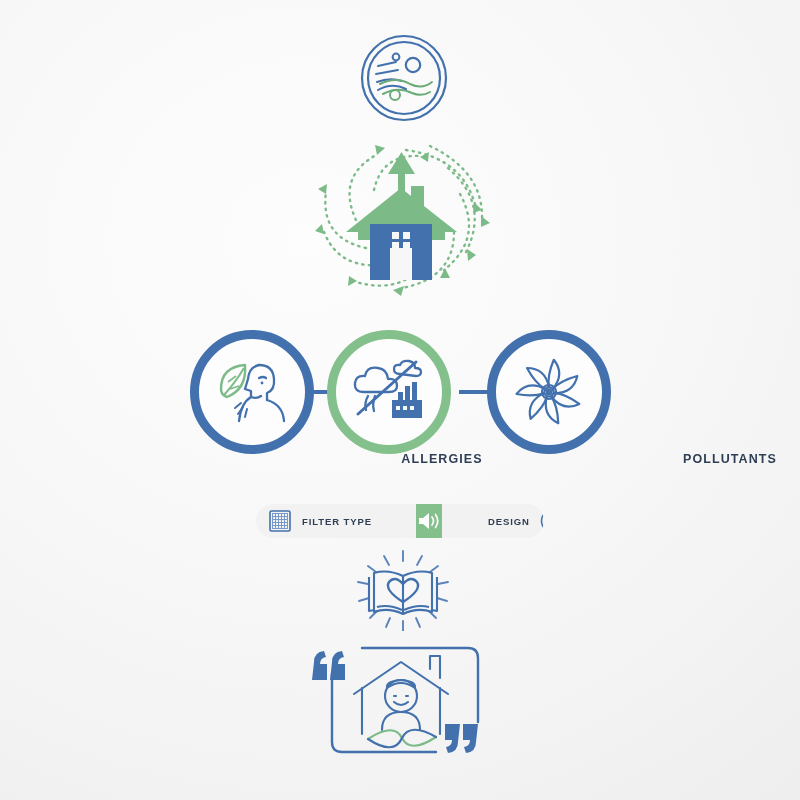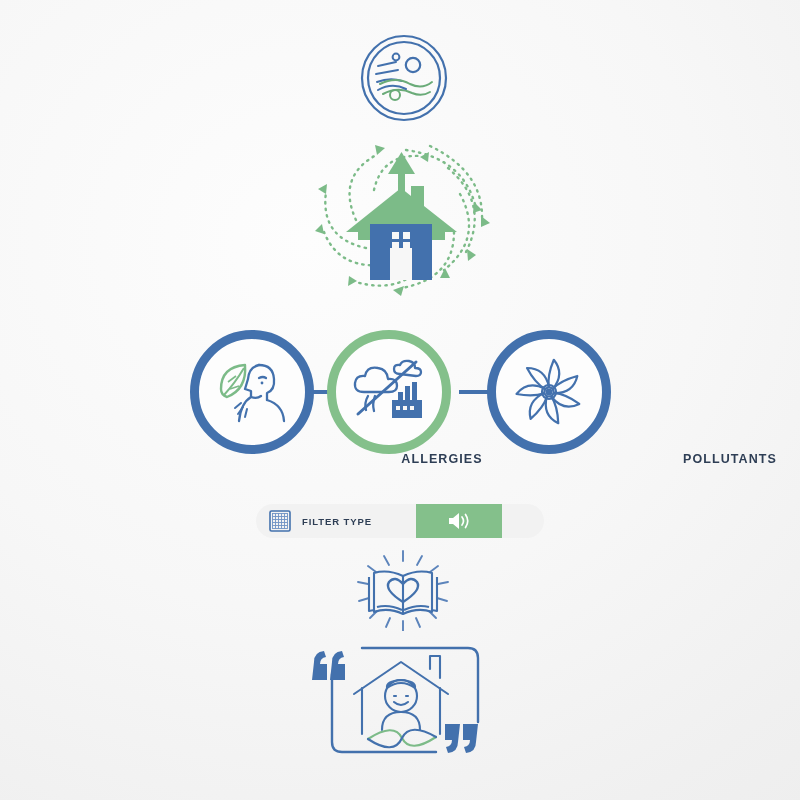--- a/index.html
+++ b/index.html
@@ -329,20 +329,35 @@
         <svg width="26" height="22" viewBox="0 0 26 22">
           <path d="M3 8 L7 8 L13 3 L13 19 L7 14 L3 14 Z" fill="#ffffff"></path>
           <g fill="none" stroke="#ffffff" stroke-width="1.7" stroke-linecap="round">
             <path d="M16 7 Q19 11 16 15"></path>
             <path d="M19.5 4.5 Q24 11 19.5 17.5"></path>
           </g>
         </svg>
       </span>
     </div>
 
+    <div class="pill-seg" style="margin-left:14px;">
+      <span class="pill-text">DESIGN</span>
+      <span class="pill-icon" style="margin-left:10px;">
+        <svg width="26" height="26" viewBox="0 0 26 26">
+          <circle cx="13" cy="13" r="11.5" fill="none" stroke="#4371ad" stroke-width="1.5"></circle>
+          <g fill="none" stroke="#4371ad" stroke-width="1.4">
+            <path d="M13 12 Q13 4 8 5 Q4 7 7 11 Q10 13 13 12 Z"></path>
+            <path d="M13 12 Q20 8 21 13 Q21 18 16 16 Q13 15 13 12 Z"></path>
+            <path d="M13 12 Q10 19 14 21 Q19 22 18 17 Q17 13 13 12 Z"></path>
+            <path d="M13 12 Q6 14 6 18 Q8 22 11 18 Q13 15 13 12 Z"></path>
+          </g>
+          <circle cx="12.8" cy="12.2" r="1.5" fill="none" stroke="#4371ad" stroke-width="1.2"></circle>
+        </svg>
+      </span>
+    </div>
   </div>
 
   <div class="book">
     <svg width="118" height="82" viewBox="0 0 118 82">
       <g stroke="#5c84bb" stroke-width="1.9" stroke-linecap="round" fill="none">
         <line x1="59" y1="2" x2="59" y2="12"></line>
         <line x1="40" y1="7" x2="45" y2="16"></line>
         <line x1="78" y1="7" x2="73" y2="16"></line>
         <line x1="24" y1="17" x2="32" y2="23"></line>
         <line x1="94" y1="17" x2="86" y2="23"></line>

